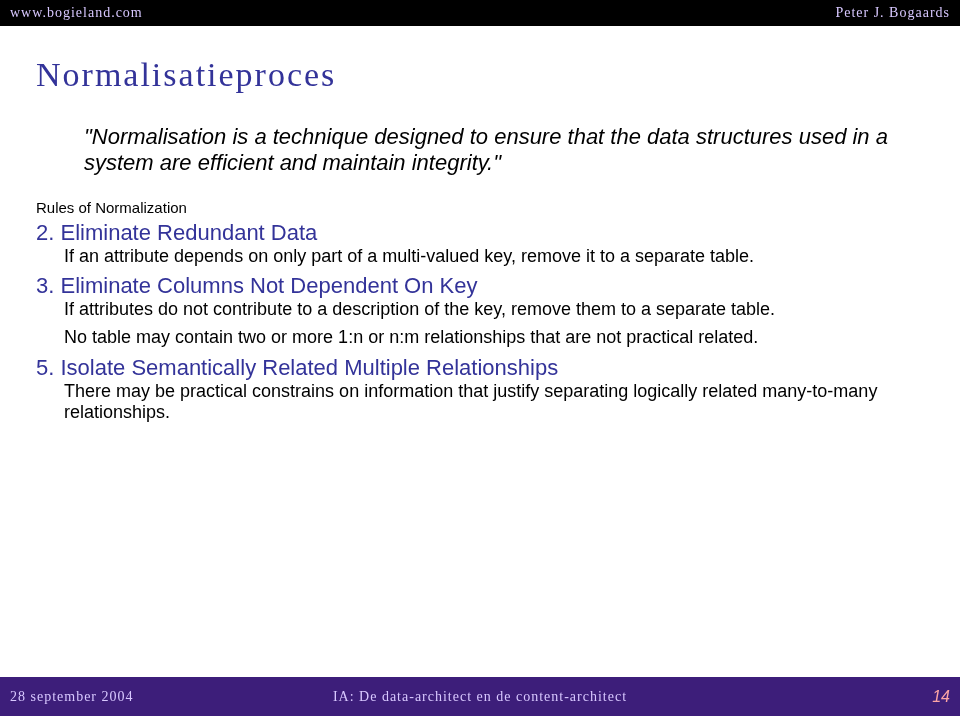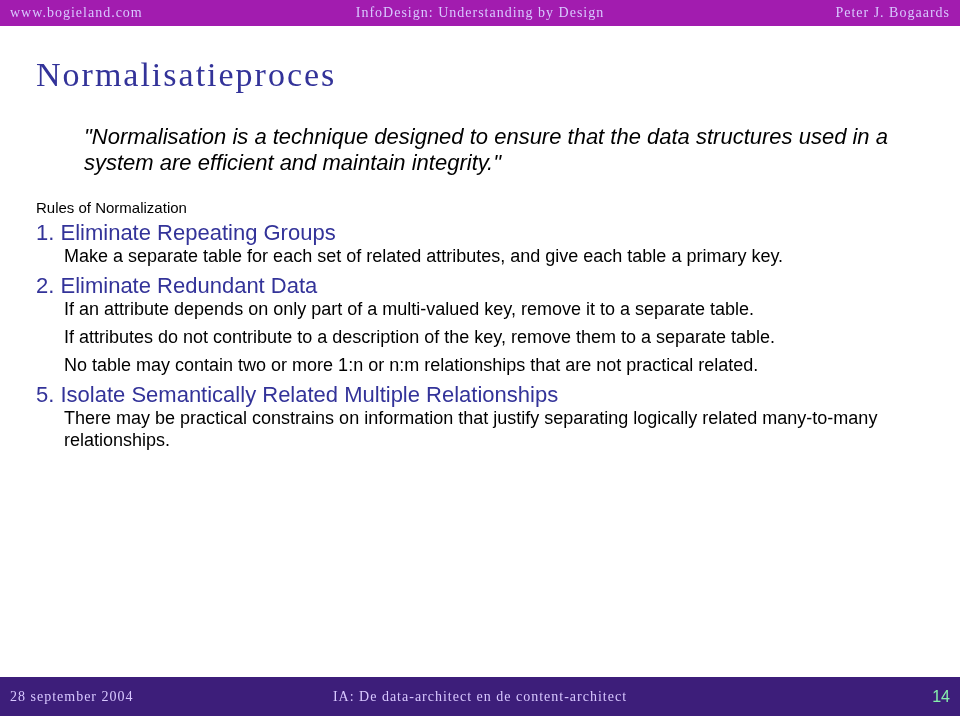--- a/index.html
+++ b/index.html
@@ -1,42 +1,42 @@
 <!DOCTYPE html>
 <html><head>
 <meta charset="utf-8">
 <style>
   * { margin: 0; padding: 0; box-sizing: border-box; }
   html, body { width: 960px; height: 716px; font-family: Arial, Helvetica, sans-serif; background: #fff; }
   .slide { width: 960px; height: 716px; position: relative; }
 
   .topbar {
     width: 100%; height: 26px;
-    background: #a21caf;
+    background: #000000;
     color: #d8c8ff;
     font-family: Georgia, 'Times New Roman', serif;
     font-size: 14px;
     letter-spacing: 1px;
     display: flex; align-items: center; justify-content: space-between;
     padding: 0 10px;
   }
   .topbar .center { position: absolute; left: 0; right: 0; text-align: center; pointer-events: none; }
 
   .botbar {
     position: absolute; bottom: 0; left: 0; width: 100%; height: 39px;
     background: #3d1e7a;
     color: #d8c8ff;
     font-family: Georgia, 'Times New Roman', serif;
     font-size: 14px;
     letter-spacing: 1px;
     display: flex; align-items: center; justify-content: space-between;
     padding: 0 10px;
   }
   .botbar .center { position: absolute; left: 0; right: 0; text-align: center; pointer-events: none; }
-  .botbar .pageno { color: #86efac; font-family: Arial, sans-serif; font-size: 16px; letter-spacing: 0; }
+  .botbar .pageno { color: #fca5a5; font-family: Arial, sans-serif; font-size: 16px; letter-spacing: 0; font-style: italic; }
 
   .content { padding: 30px 36px 40px 36px; }
 
   .title {
     font-family: Georgia, 'Times New Roman', serif;
     font-size: 34px;
     color: #333399;
     letter-spacing: 2px;
     margin-bottom: 30px;
   }
@@ -73,48 +73,44 @@
     max-width: 880px;
   }
 </style>
 </head>
 <body>
 
 <div class="slide">
 
   <div class="topbar">
     <span>www.bogieland.com</span>
-    <span class="center">InfoDesign: Understanding by Design</span>
     <span>Peter J. Bogaards</span>
   </div>
 
   <div class="content">
     <div class="title">Normalisatieproces</div>
 
     <div class="quote">"Normalisation is a technique designed to ensure that the data structures used in a system are efficient and maintain integrity."</div>
 
     <div class="subhead">Rules of Normalization</div>
 
-    <div class="rule">
-      <div class="rule-head">
-        <span>1.</span>
-        <span>Eliminate Repeating Groups</span>
-      </div>
-      <div class="rule-desc">Make a separate table for each set of related attributes, and give each table a primary key.</div>
-    </div>
 
     <div class="rule">
       <div class="rule-head">
         <span>2.</span>
         <span>Eliminate Redundant Data</span>
       </div>
       <div class="rule-desc">If an attribute depends on only part of a multi-valued key, remove it to a separate table.</div>
     </div>
 
     <div class="rule">
+      <div class="rule-head">
+        <span>3.</span>
+        <span>Eliminate Columns Not Dependent On Key</span>
+      </div>
       <div class="rule-desc">If attributes do not contribute to a description of the key, remove them to a separate table.</div>
     </div>
 
     <div class="rule">
       <div class="rule-desc">No table may contain two or more 1:n or n:m relationships that are not practical related.</div>
     </div>
 
     <div class="rule">
       <div class="rule-head">
         <span>5.</span>

